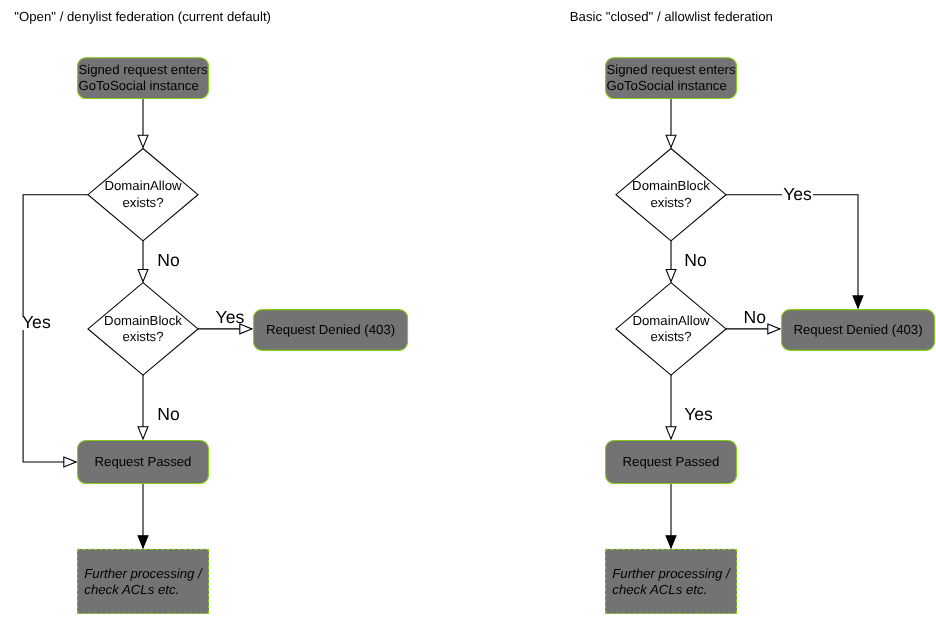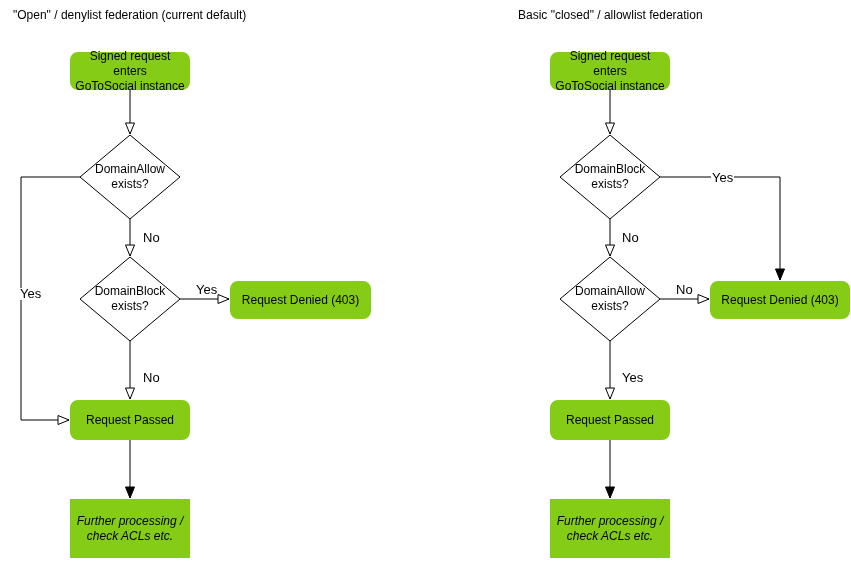--- a/index.html
+++ b/index.html
@@ -33,46 +33,45 @@
   }
   .title {
     position: absolute;
     font-size: 12px;
     line-height: 15px;
     white-space: nowrap;
   }
   .box {
     position: absolute;
     box-sizing: border-box;
-    background: #84cc16;
-    border: 4px solid #84cc16;
+    background: #737373;
+    border: 1px solid #84cc16;
     display: flex;
     align-items: center;
     justify-content: center;
-    text-align: center;
     font-size: 12px;
     line-height: 15px;
     white-space: pre-line;
   }
   .box.rounded { border-radius: 8px; }
   .box.dashed  { border-style: dashed; border-radius: 0; font-style: italic; }
   .diamond-text {
     position: absolute;
     display: flex;
     align-items: center;
     justify-content: center;
     text-align: center;
     font-size: 12px;
     line-height: 15px;
     white-space: pre-line;
     pointer-events: none;
   }
   .edge-label {
     position: absolute;
-    font-size: 13px;
+    font-size: 16px;
     line-height: 12px;
     white-space: nowrap;
   }
   .edge-label.on-line { background: #ffffff; padding: 0 1px; }
 </style>
 </head>
 <body>
 
 <div class="canvas">
 

